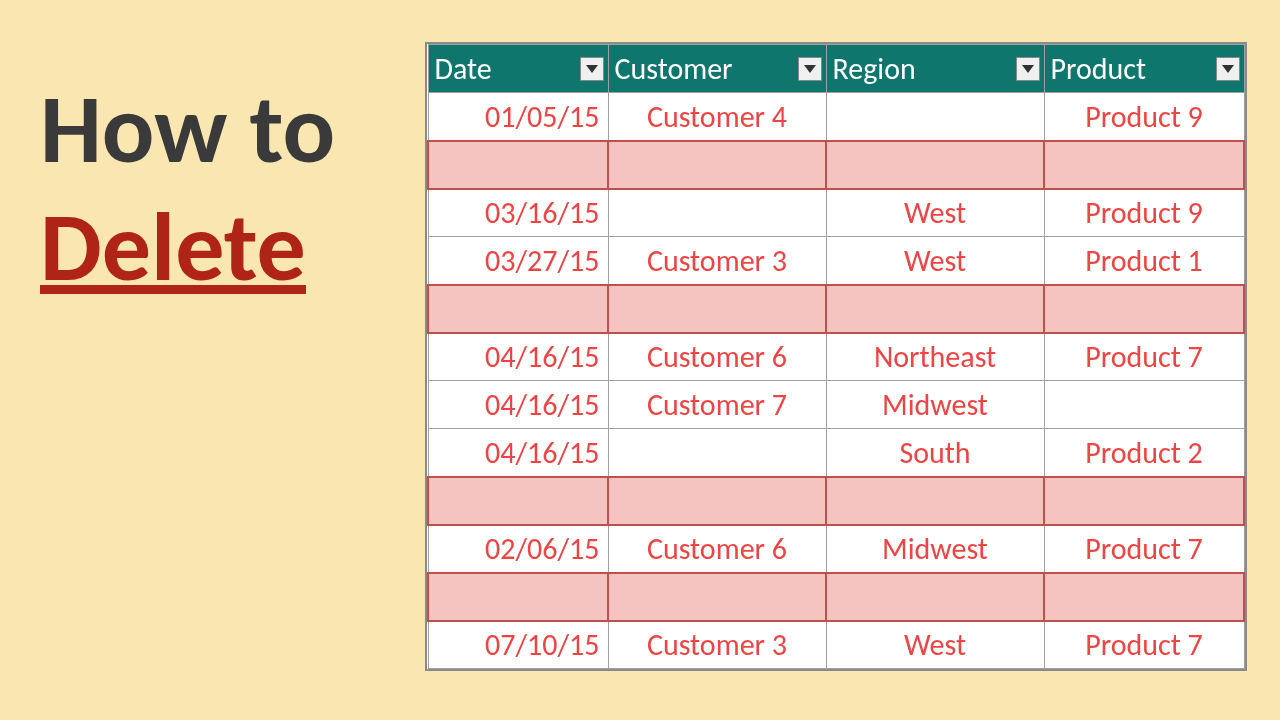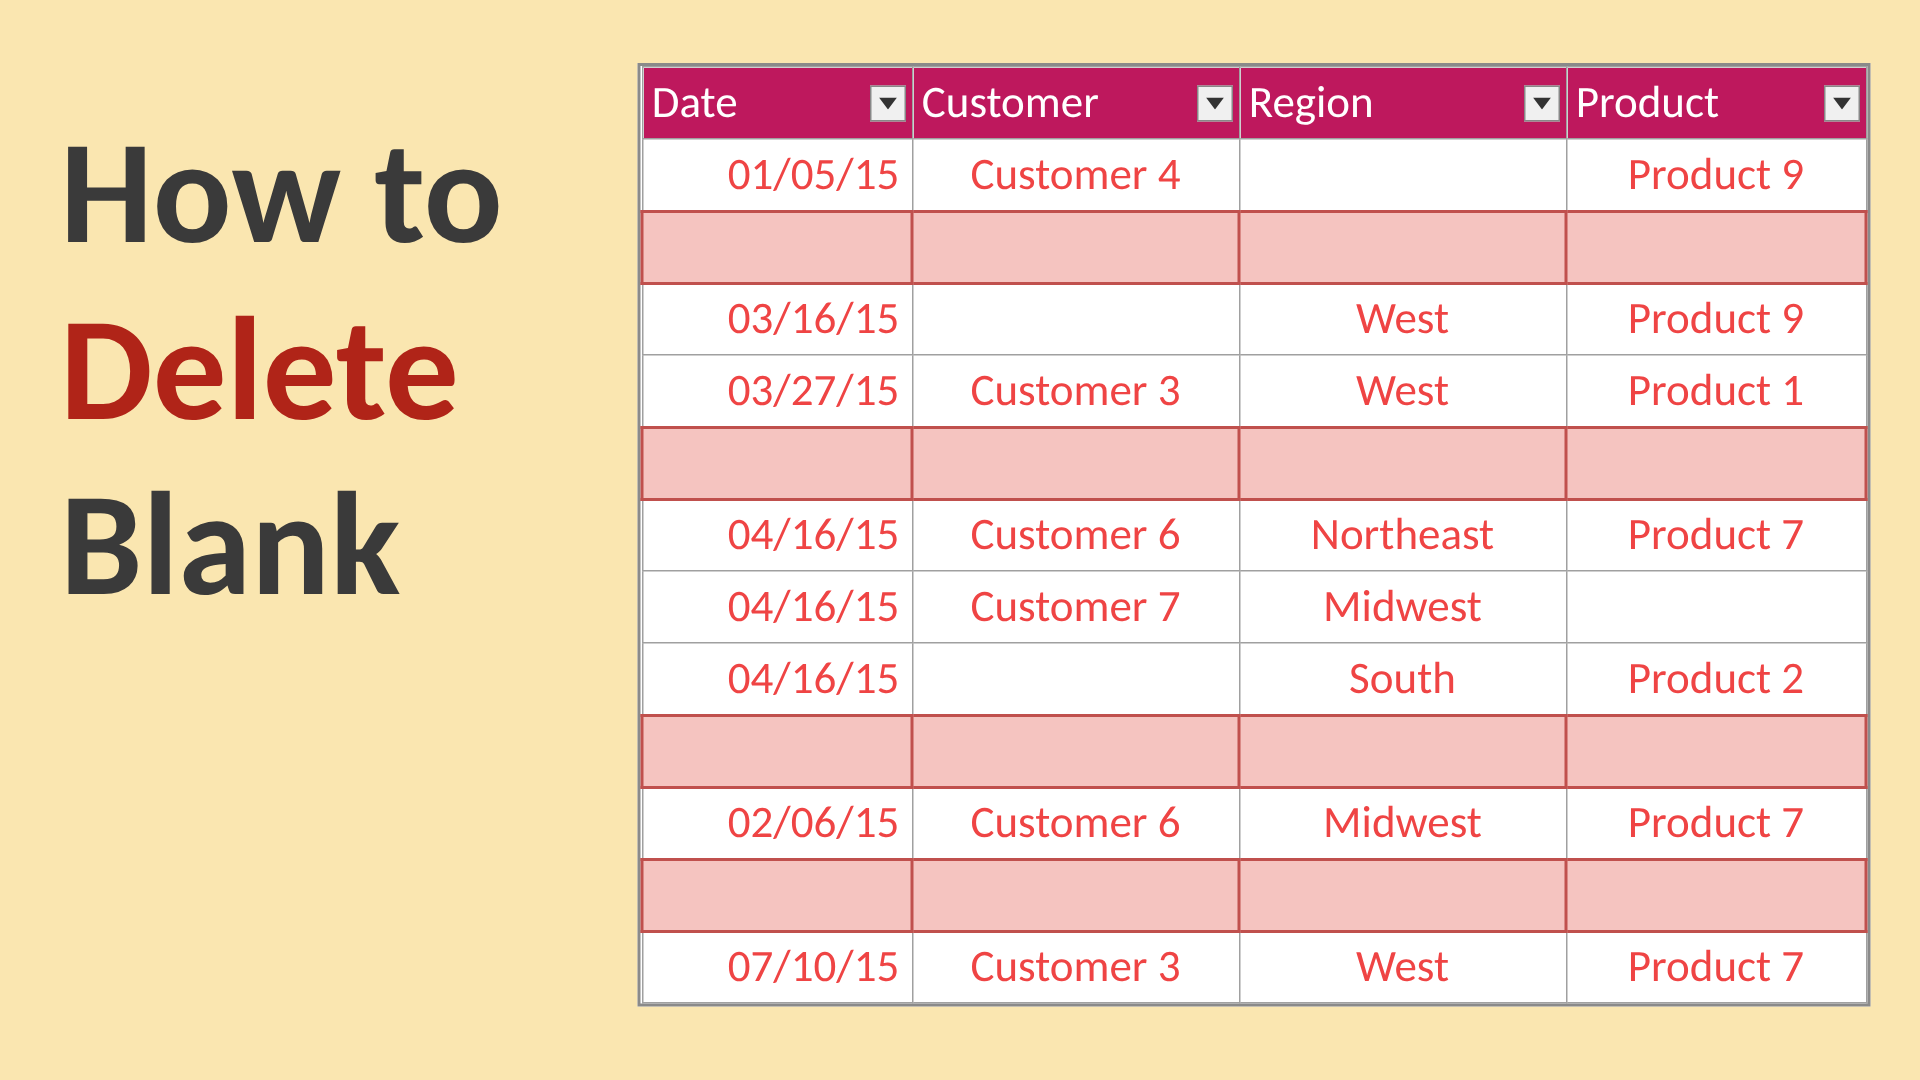--- a/index.html
+++ b/index.html
@@ -24,20 +24,21 @@
     font-weight: 700;
   }
   .title-line {
     font-size: 98px;
     line-height: 1.2;
     color: #3a3a3a;
     letter-spacing: 0px;
   }
   .title-accent {
     color: #b02418;
+    text-decoration: underline;
   }
   .table-wrap {
     position: absolute;
     left: 425px;
     top: 42px;
     border: 2px solid #8a8a8a;
     background: #fff;
   }
   table {
     border-collapse: collapse;
@@ -48,21 +49,21 @@
     height: 48px;
     font-size: 30px;
     padding: 0 6px;
     box-sizing: border-box;
     font-weight: 400;
     font-family: Calibri, "Segoe UI", Arial, sans-serif;
     color: #ef4444;
     vertical-align: middle;
   }
   th {
-    background: #be185d;
+    background: #0f766e;
     color: #fff;
     text-align: left;
     position: relative;
     font-weight: 400;
     padding-right: 30px;
   }
   .col-date    { width: 180px; }
   .col-customer{ width: 218px; }
   .col-region  { width: 218px; }
   .col-product { width: 200px; }
@@ -94,21 +95,20 @@
   }
 </style>
 </head>
 <body>
 
 <div class="stage">
 
   <div class="title-block">
     <div class="title-line">How to</div>
     <div class="title-line title-accent">Delete</div>
-    <div class="title-line">Blank</div>
   </div>
 
   <div class="table-wrap">
     <table>
       <colgroup>
         <col class="col-date">
         <col class="col-customer">
         <col class="col-region">
         <col class="col-product">
       </colgroup>

